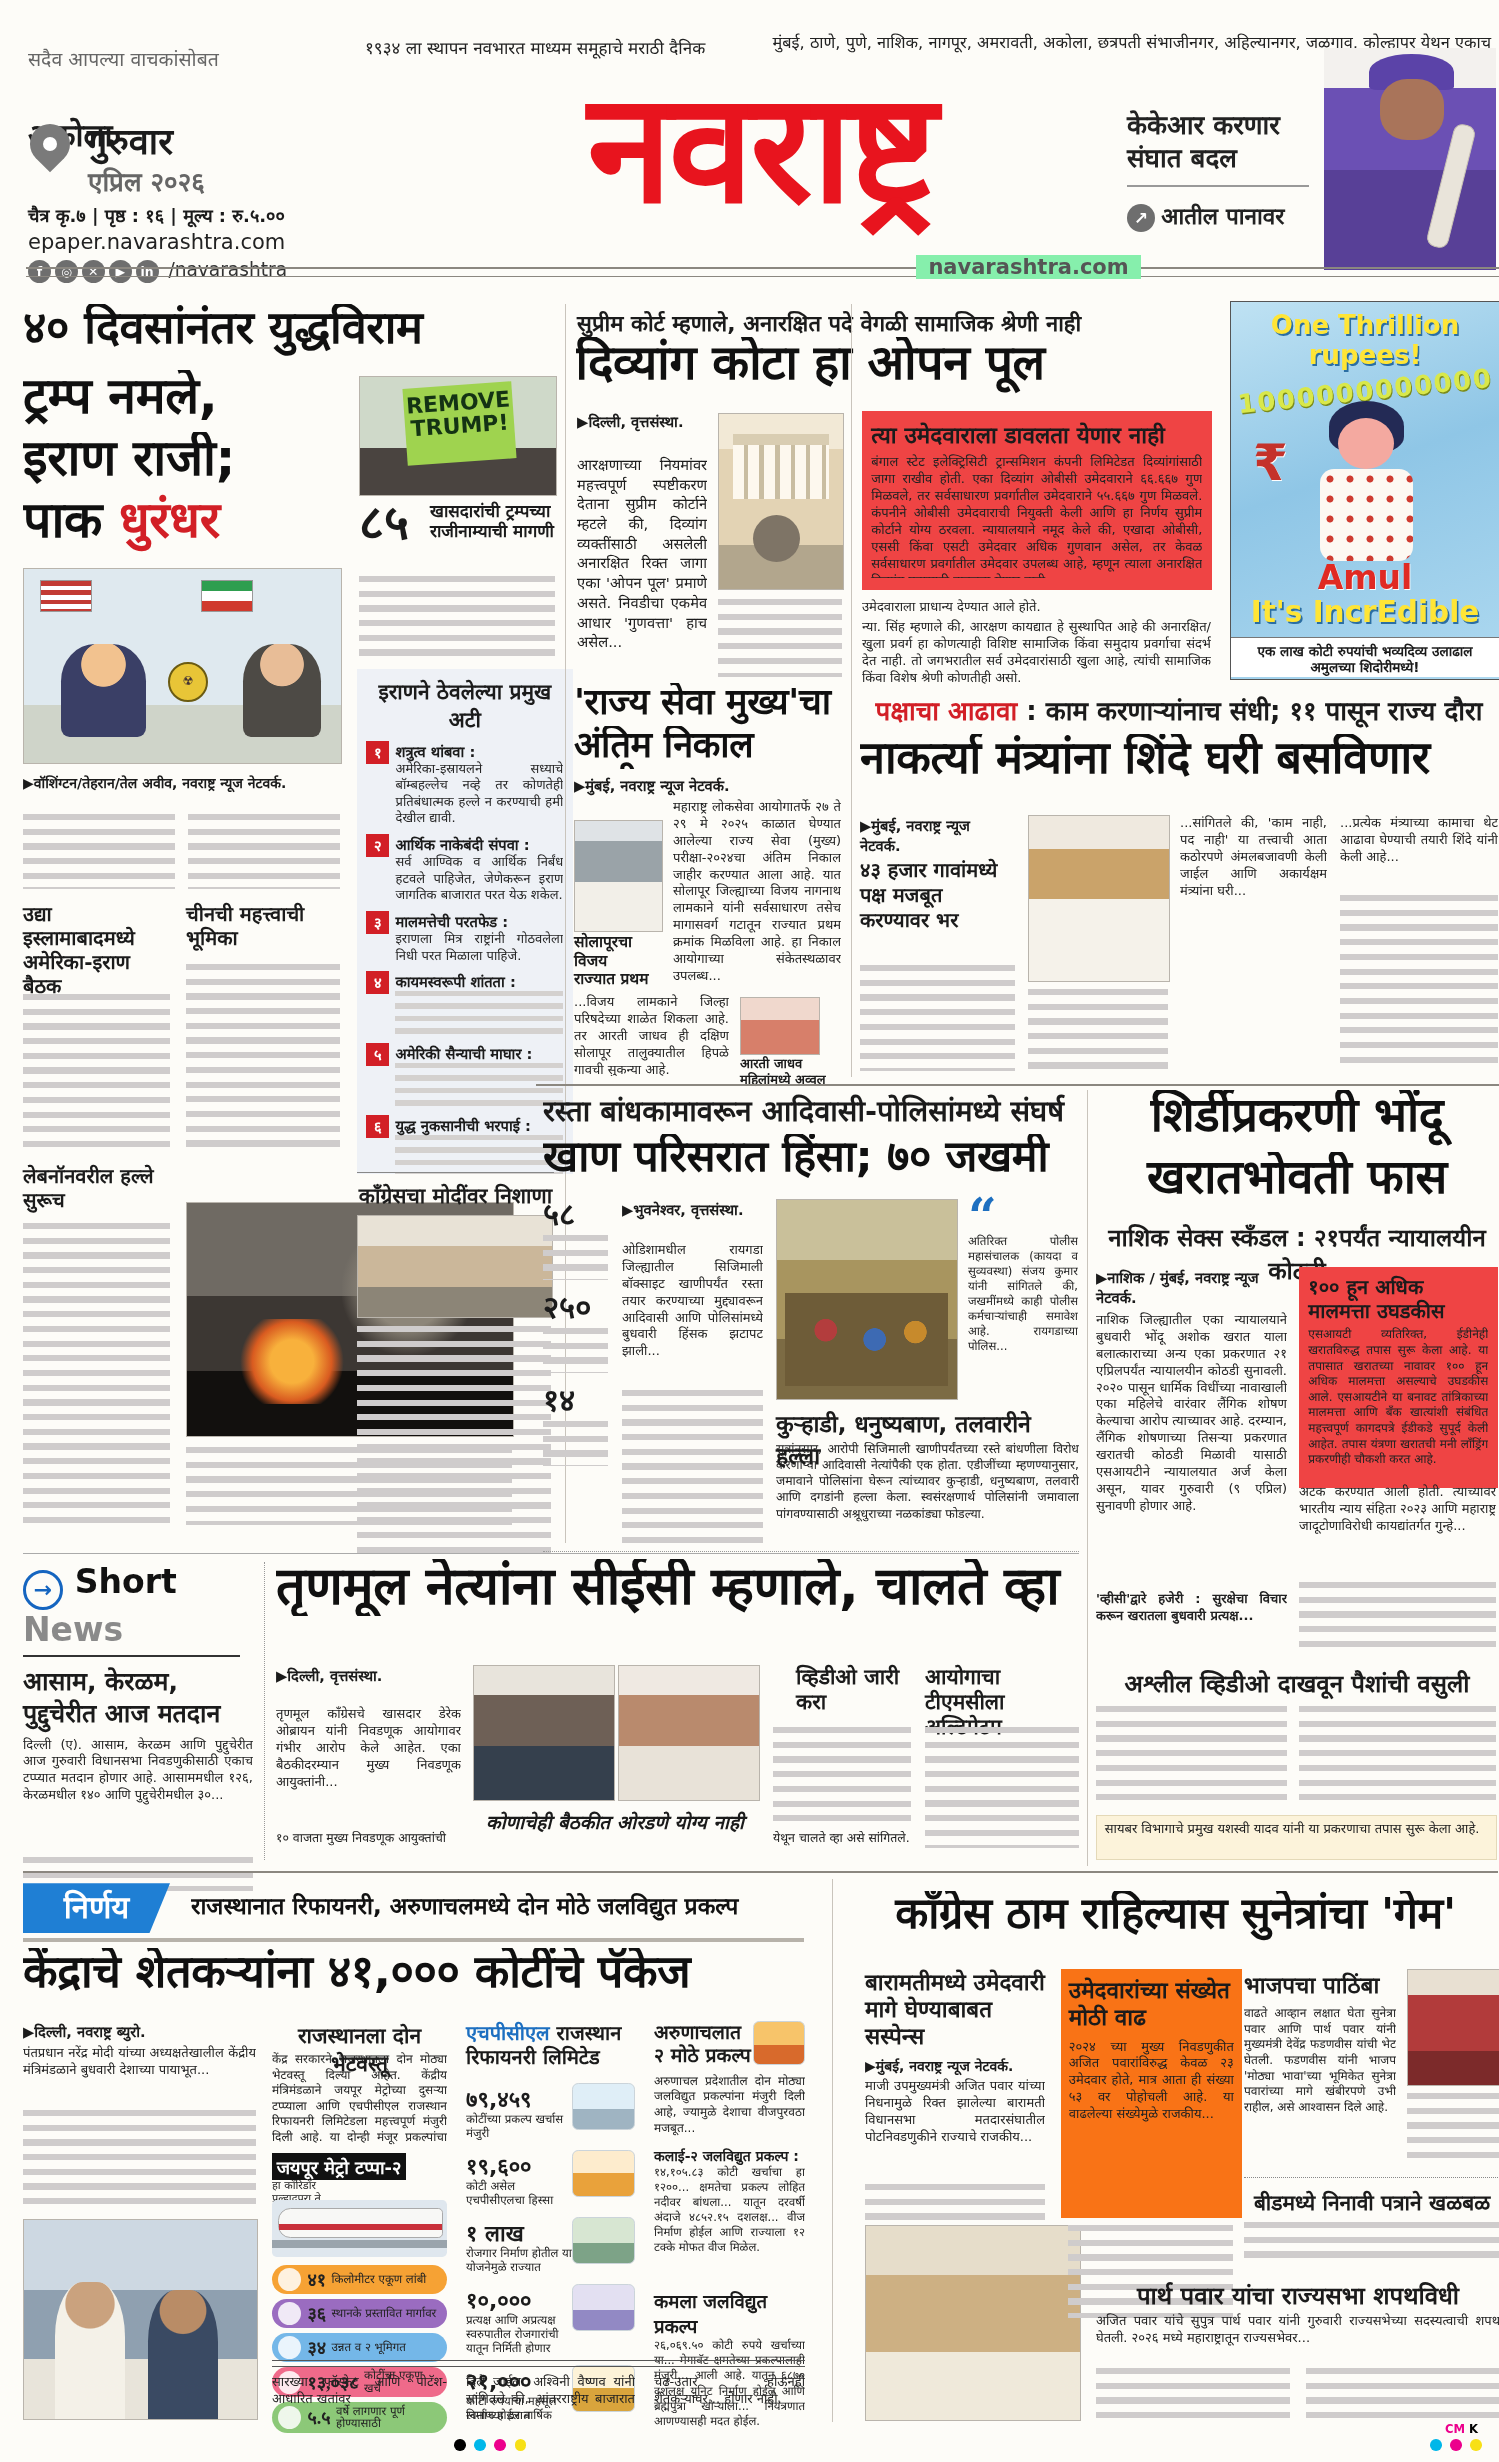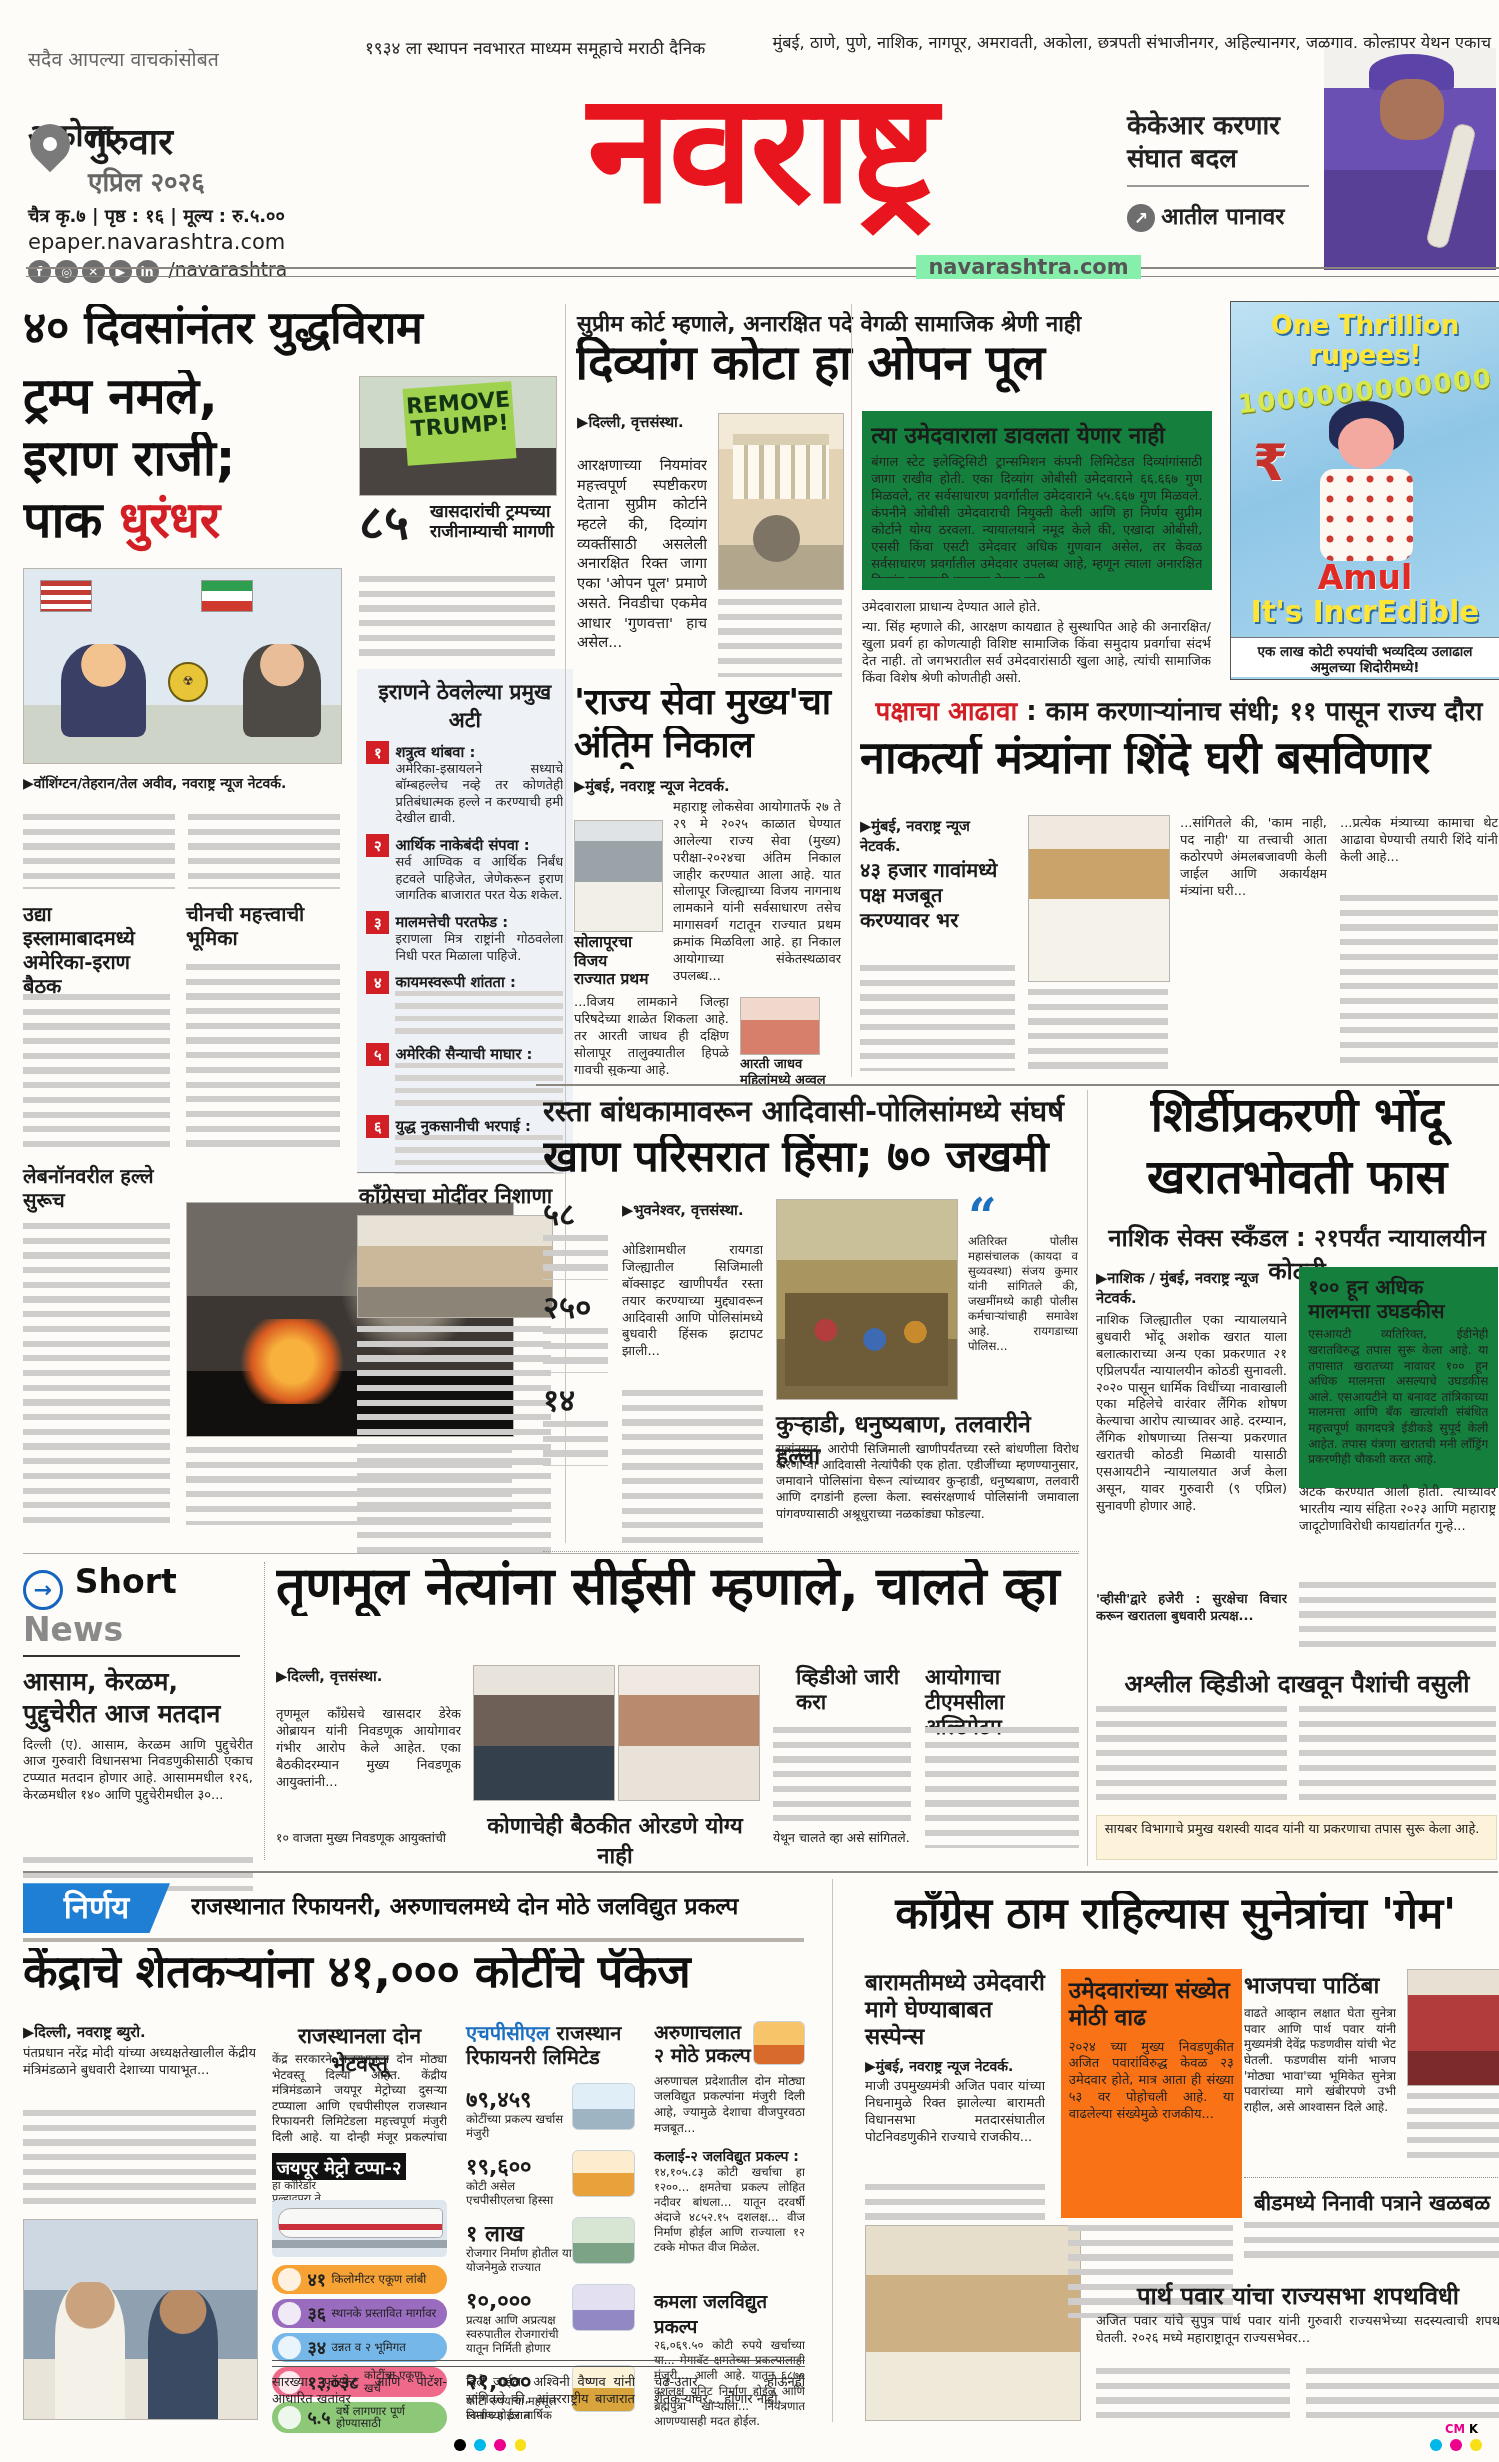--- a/index.html
+++ b/index.html
@@ -10,21 +10,21 @@
   .hl{font-weight:bold;color:#101010;line-height:1.06;letter-spacing:-0.4px;overflow:hidden;}
   .red{color:#d21f26;}
   .blue{color:#1d6fc0;}
   .gray{color:#666;}
   .kick{font-weight:bold;color:#111;overflow:hidden;white-space:nowrap;}
   .txt{font-size:14.7px;line-height:1.34;text-align:justify;color:#1c1c1c;overflow:hidden;}
   .txt-s{font-size:13px;line-height:1.3;text-align:justify;color:#222;overflow:hidden;}
   .sk{background:repeating-linear-gradient(to bottom,#cfcccc 0 6.2px,transparent 6.2px 14.7px);}
   .photo{border:0.8px solid #b9b4ac;overflow:hidden;}
   .cap{font-weight:bold;font-size:15.5px;line-height:1.2;}
-  .box{background:#15803d;padding:7.8px 9.3px;overflow:hidden;}
+  .box{background:#ef4444;padding:7.8px 9.3px;overflow:hidden;}
   .vr{width:0.8px;background:#c9c4bc;}
   .hr{background:#8b8780;}
   .soc{display:inline-block;width:23px;height:23px;border-radius:50%;background:#6e6e6e;color:#fff;
        text-align:center;line-height:23px;font-size:12.4px;font-weight:bold;margin-right:3.9px;}
   .pill{display:flex;align-items:center;border-radius:15.5px;margin-bottom:5.4px;padding:2.3px 6.2px;color:#222;}
   .pill .ic{width:23px;height:23px;border-radius:50%;background:rgba(255,255,255,.85);margin-right:6.2px;flex:0 0 23px;}
   .pill .v{font-weight:bold;font-size:18px;margin-right:5.4px;white-space:nowrap;font-family:Liberation Serif, serif;}
   .pill .l{font-size:11.6px;line-height:1.1;}
   .statv{font-weight:bold;font-size:31px;line-height:1;}
   .chip-illus{border-radius:6.2px;border:0.8px solid #cbd4da;}
@@ -300,21 +300,21 @@
   </div>
   <div class="abs" style="left:264px;top:1562px;height:298px;width:0;border-left:1.6px dotted #999;"></div>
 
   <div class="abs" style="left:276px;top:1559px;width:803px;height:304px;">
     <div class="hl" style="font-size:52px;height:57px;">तृणमूल नेत्यांना सीईसी म्हणाले, चालते व्हा !</div>
     <div class="abs" style="left:0;top:106px;width:185px;font-size:14.7px;font-weight:bold;"><span class="tri">▶</span><span>दिल्ली, वृत्तसंस्था.</span></div>
     <div class="abs txt-s" style="left:0;top:147px;width:185px;height:113px;">तृणमूल काँग्रेसचे खासदार डेरेक ओब्रायन यांनी निवडणूक आयोगावर गंभीर आरोप केले आहेत. एका बैठकीदरम्यान मुख्य निवडणूक आयुक्तांनी...</div>
     <div class="abs" style="left:0;top:270px;width:185px;font-size:12.4px;">१० वाजता मुख्य निवडणूक आयुक्तांची</div>
     <div class="abs photo" style="left:197px;top:106px;width:140px;height:134px;background:linear-gradient(180deg,#e8e4dc 0 22%,#6e6056 22% 60%,#35404d 60% 100%);"></div>
     <div class="abs photo" style="left:342px;top:106px;width:140px;height:134px;background:linear-gradient(180deg,#efe9e2 0 22%,#b98a6d 22% 60%,#e8e2d8 60% 100%);"></div>
-    <div class="abs b" style="left:197px;top:250px;width:284px;font-size:22px;text-align:center;">कोणाचेही बैठकीत ओरडणे योग्य नाही</div>
+    <div class="abs b" style="left:197px;top:250px;width:284px;font-size:19px;text-align:center;font-style:italic;">कोणाचेही बैठकीत ओरडणे योग्य नाही</div>
     <div class="abs b" style="left:520px;top:106px;width:138px;font-size:21px;line-height:1.2;">व्हिडीओ जारी करा</div>
     <div class="abs sk" style="left:497px;top:168px;width:138px;height:96px;"></div>
     <div class="abs" style="left:497px;top:270px;width:138px;font-size:12.4px;">येथून चालते व्हा असे सांगितले.</div>
     <div class="abs b" style="left:649px;top:106px;width:154px;font-size:21px;line-height:1.2;">आयोगाचा टीएमसीला अल्टिमेटम</div>
     <div class="abs sk" style="left:649px;top:168px;width:154px;height:121px;"></div>
   </div>
 
   <div class="abs hr" style="left:23px;top:1871px;width:1475px;height:1.6px;"></div>
 
   <div class="abs" style="left:0;top:1877px;width:823px;height:543px;">

